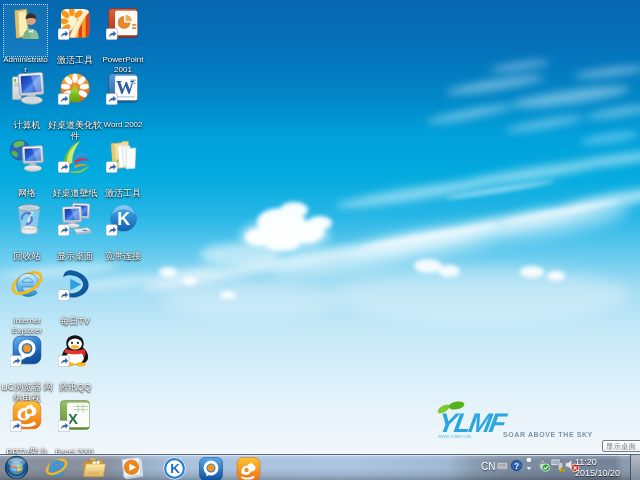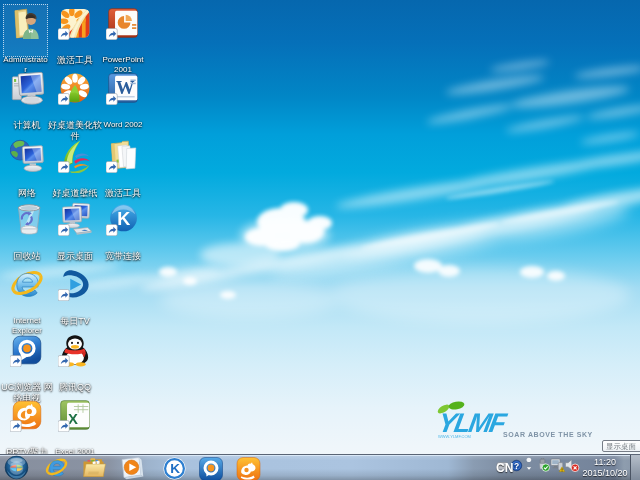--- a/index.html
+++ b/index.html
@@ -8,23 +8,23 @@
 .cell .lb{position:absolute;top:51px;left:-3px;width:54px;font-size:9px;line-height:10.5px;color:#fff;text-align:center;text-shadow:0 1px 2px rgba(0,0,0,.95),0 0 2px rgba(0,0,0,.7);word-wrap:break-word}
 .cell .lb.en{font-size:8px;line-height:10px;letter-spacing:0}
 .cell .lb.w48{left:2px;width:44px}
 .cell svg.ic{position:absolute;left:7px;top:2px}
 .sel{width:45px!important;height:53px;outline:1px dotted rgba(225,237,248,.8);outline-offset:-1px;background:rgba(160,200,230,.10)}
 .sel svg.ic{left:5px!important}
 .sel .lb{left:0!important;width:45px!important}
 .tb{position:absolute;left:0;top:454px;width:640px;height:26px;background:linear-gradient(90deg,#878f9e 0%,#8a93a3 17%,#9db3cc 23%,#a9c2de 29%,#abc4e0 55%,#9fb8d4 70%,#8a9cb2 74%,#7e8ea3 79%,#74839a 96%,#8e9dae 97.5%,#8795a8 100%);border-top:1px solid #5a6575;box-sizing:border-box}
 .tb:before{content:"";position:absolute;left:0;top:0;width:640px;height:1px;background:rgba(215,232,248,.85)}
 .tb:after{content:"";position:absolute;left:0;top:0;width:640px;height:25px;background:linear-gradient(180deg,rgba(255,255,255,.22),rgba(255,255,255,0) 22%,rgba(0,0,0,0) 55%,rgba(0,0,0,.10) 82%,rgba(0,0,0,.25) 100%)}
-.clk{position:absolute;right:5px;top:457px;width:60px;text-align:center;color:#fff;font-size:9px;line-height:10.5px;text-shadow:0 1px 1px rgba(0,0,0,.7)}
+.clk{position:absolute;right:5px;top:457px;width:60px;color:#fff;font-size:9px;line-height:10.5px;text-shadow:0 1px 1px rgba(0,0,0,.7)}
 .sd{position:absolute;right:0;top:455px;width:9px;height:25px;background:linear-gradient(180deg,#b6bfca,#808c9c);border-left:1px solid #4a5463}
-.cn{position:absolute;left:496px;top:460.5px;color:#fff;font-size:12px;font-weight:bold;text-shadow:0 1px 1px rgba(0,0,0,.6)}
+.cn{position:absolute;left:481px;top:460.5px;color:#fff;font-size:10px;font-weight:normal;text-shadow:0 1px 1px rgba(0,0,0,.6)}
 .tip{position:absolute;left:602px;top:440px;width:44px;height:12px;background:linear-gradient(180deg,#ffffff,#eef2f5);border:1px solid #767d87;border-radius:2px;font-size:7.5px;line-height:12px;color:#7a8085;text-align:left;padding-left:3px;box-sizing:border-box;white-space:nowrap;overflow:hidden}
 </style></head>
 <body>
 <div class="wall"></div>
 <svg class="clouds" width="640" height="480">
 <defs>
 <filter id="b2" x="-50%" y="-50%" width="200%" height="200%">
         <feGaussianBlur stdDeviation="2"></feGaussianBlur>
       </filter>
 <filter id="b4" x="-50%" y="-50%" width="200%" height="200%">

